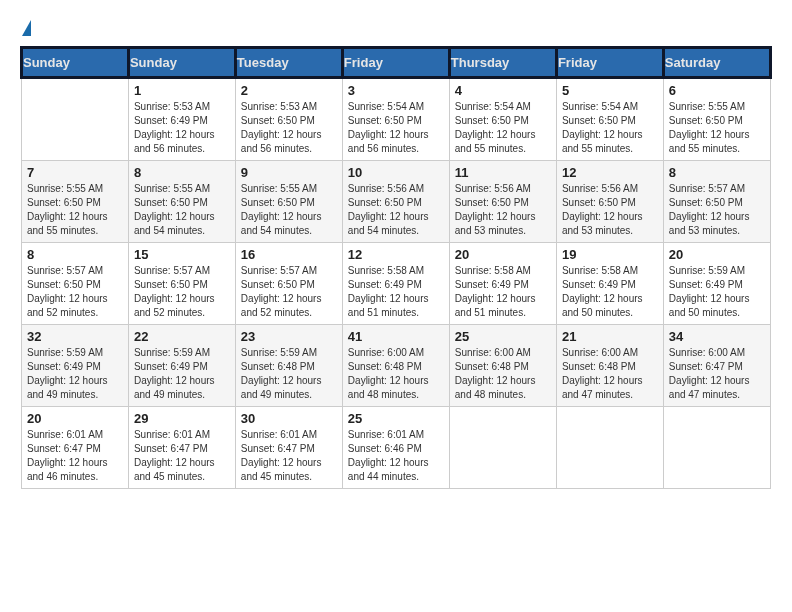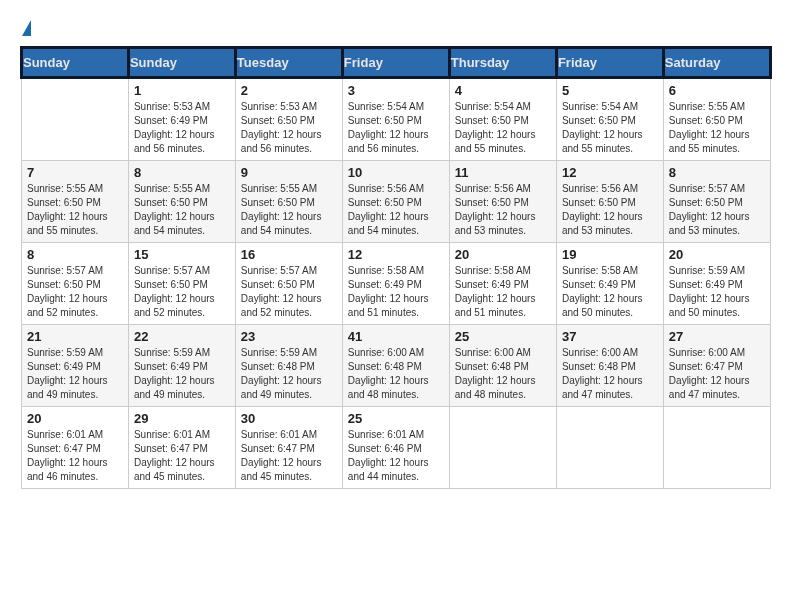--- a/index.html
+++ b/index.html
@@ -204,45 +204,45 @@
           <span class="cell-date">19</span>
           <div class="cell-info">Sunrise: 5:58 AM<br>Sunset: 6:49 PM<br>Daylight: 12 hours<br>and 50 minutes.</div>
         </td>
         <td>
           <span class="cell-date">20</span>
           <div class="cell-info">Sunrise: 5:59 AM<br>Sunset: 6:49 PM<br>Daylight: 12 hours<br>and 50 minutes.</div>
         </td>
       </tr>
       <tr>
         <td>
-          <span class="cell-date">21</span>
+          <span class="cell-date">32</span>
           <div class="cell-info">Sunrise: 5:59 AM<br>Sunset: 6:49 PM<br>Daylight: 12 hours<br>and 49 minutes.</div>
         </td>
         <td>
           <span class="cell-date">22</span>
           <div class="cell-info">Sunrise: 5:59 AM<br>Sunset: 6:49 PM<br>Daylight: 12 hours<br>and 49 minutes.</div>
         </td>
         <td>
           <span class="cell-date">23</span>
           <div class="cell-info">Sunrise: 5:59 AM<br>Sunset: 6:48 PM<br>Daylight: 12 hours<br>and 49 minutes.</div>
         </td>
         <td>
           <span class="cell-date">41</span>
           <div class="cell-info">Sunrise: 6:00 AM<br>Sunset: 6:48 PM<br>Daylight: 12 hours<br>and 48 minutes.</div>
         </td>
         <td>
           <span class="cell-date">25</span>
           <div class="cell-info">Sunrise: 6:00 AM<br>Sunset: 6:48 PM<br>Daylight: 12 hours<br>and 48 minutes.</div>
         </td>
         <td>
-          <span class="cell-date">37</span>
+          <span class="cell-date">21</span>
           <div class="cell-info">Sunrise: 6:00 AM<br>Sunset: 6:48 PM<br>Daylight: 12 hours<br>and 47 minutes.</div>
         </td>
         <td>
-          <span class="cell-date">27</span>
+          <span class="cell-date">34</span>
           <div class="cell-info">Sunrise: 6:00 AM<br>Sunset: 6:47 PM<br>Daylight: 12 hours<br>and 47 minutes.</div>
         </td>
       </tr>
       <tr>
         <td>
           <span class="cell-date">20</span>
           <div class="cell-info">Sunrise: 6:01 AM<br>Sunset: 6:47 PM<br>Daylight: 12 hours<br>and 46 minutes.</div>
         </td>
         <td>
           <span class="cell-date">29</span>

